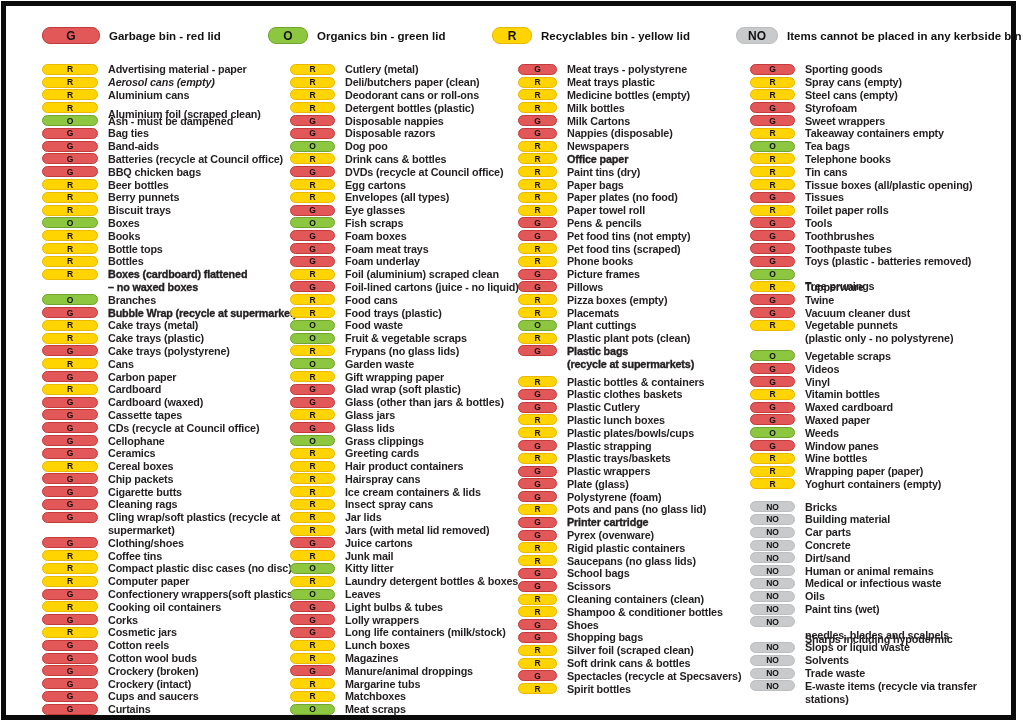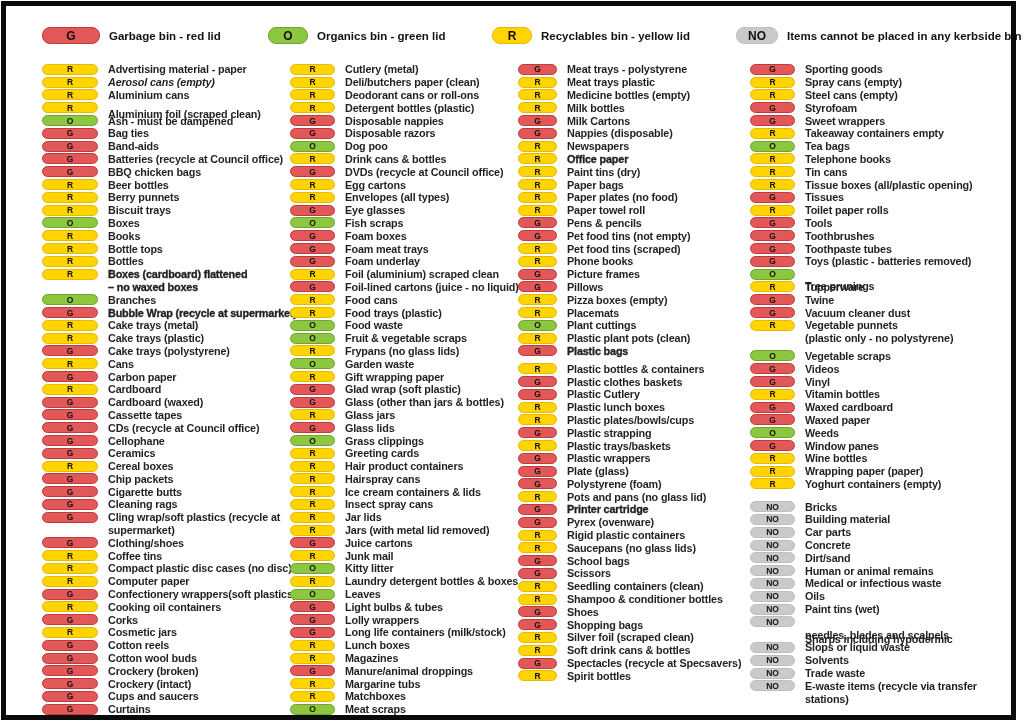--- a/index.html
+++ b/index.html
@@ -560,20 +560,24 @@
             <span class="ilabel" style="color: rgb(35, 31, 32);">Plant cuttings</span>
           </div>
           <div class="row">
             <span class="badge" style="background: rgb(255, 212, 0); border-color: rgb(233, 184, 0);">R</span>
             <span class="ilabel" style="color: rgb(35, 31, 32);">Plastic plant pots (clean)</span>
           </div>
           <div class="row xb">
             <span class="badge" style="background: rgb(226, 87, 87); border-color: rgb(194, 58, 58);">G</span>
             <span class="ilabel" style="color: rgb(35, 31, 32);">Plastic bags</span>
           </div>
+          <div class="row xb">
+            <span class="bspace"></span>
+            <span class="ilabel" style="color: rgb(35, 31, 32);">(recycle at supermarkets)</span>
+          </div>
           <div class="gap" style="height: 5px;"></div>
           <div class="row">
             <span class="badge" style="background: rgb(255, 212, 0); border-color: rgb(233, 184, 0);">R</span>
             <span class="ilabel" style="color: rgb(35, 31, 32);">Plastic bottles &amp; containers</span>
           </div>
           <div class="row">
             <span class="badge" style="background: rgb(226, 87, 87); border-color: rgb(194, 58, 58);">G</span>
             <span class="ilabel" style="color: rgb(35, 31, 32);">Plastic clothes baskets</span>
           </div>
           <div class="row">
@@ -631,21 +635,21 @@
           <div class="row">
             <span class="badge" style="background: rgb(226, 87, 87); border-color: rgb(194, 58, 58);">G</span>
             <span class="ilabel" style="color: rgb(35, 31, 32);">School bags</span>
           </div>
           <div class="row">
             <span class="badge" style="background: rgb(226, 87, 87); border-color: rgb(194, 58, 58);">G</span>
             <span class="ilabel" style="color: rgb(35, 31, 32);">Scissors</span>
           </div>
           <div class="row">
             <span class="badge" style="background: rgb(255, 212, 0); border-color: rgb(233, 184, 0);">R</span>
-            <span class="ilabel" style="color: rgb(35, 31, 32);">Seedling containers (clean)</span>
+            <span class="ilabel" style="color: rgb(35, 31, 32);">Cleaning containers (clean)</span>
           </div>
           <div class="row">
             <span class="badge" style="background: rgb(255, 212, 0); border-color: rgb(233, 184, 0);">R</span>
             <span class="ilabel" style="color: rgb(35, 31, 32);">Shampoo &amp; conditioner bottles</span>
           </div>
           <div class="row">
             <span class="badge" style="background: rgb(226, 87, 87); border-color: rgb(194, 58, 58);">G</span>
             <span class="ilabel" style="color: rgb(35, 31, 32);">Shoes</span>
           </div>
           <div class="row">

